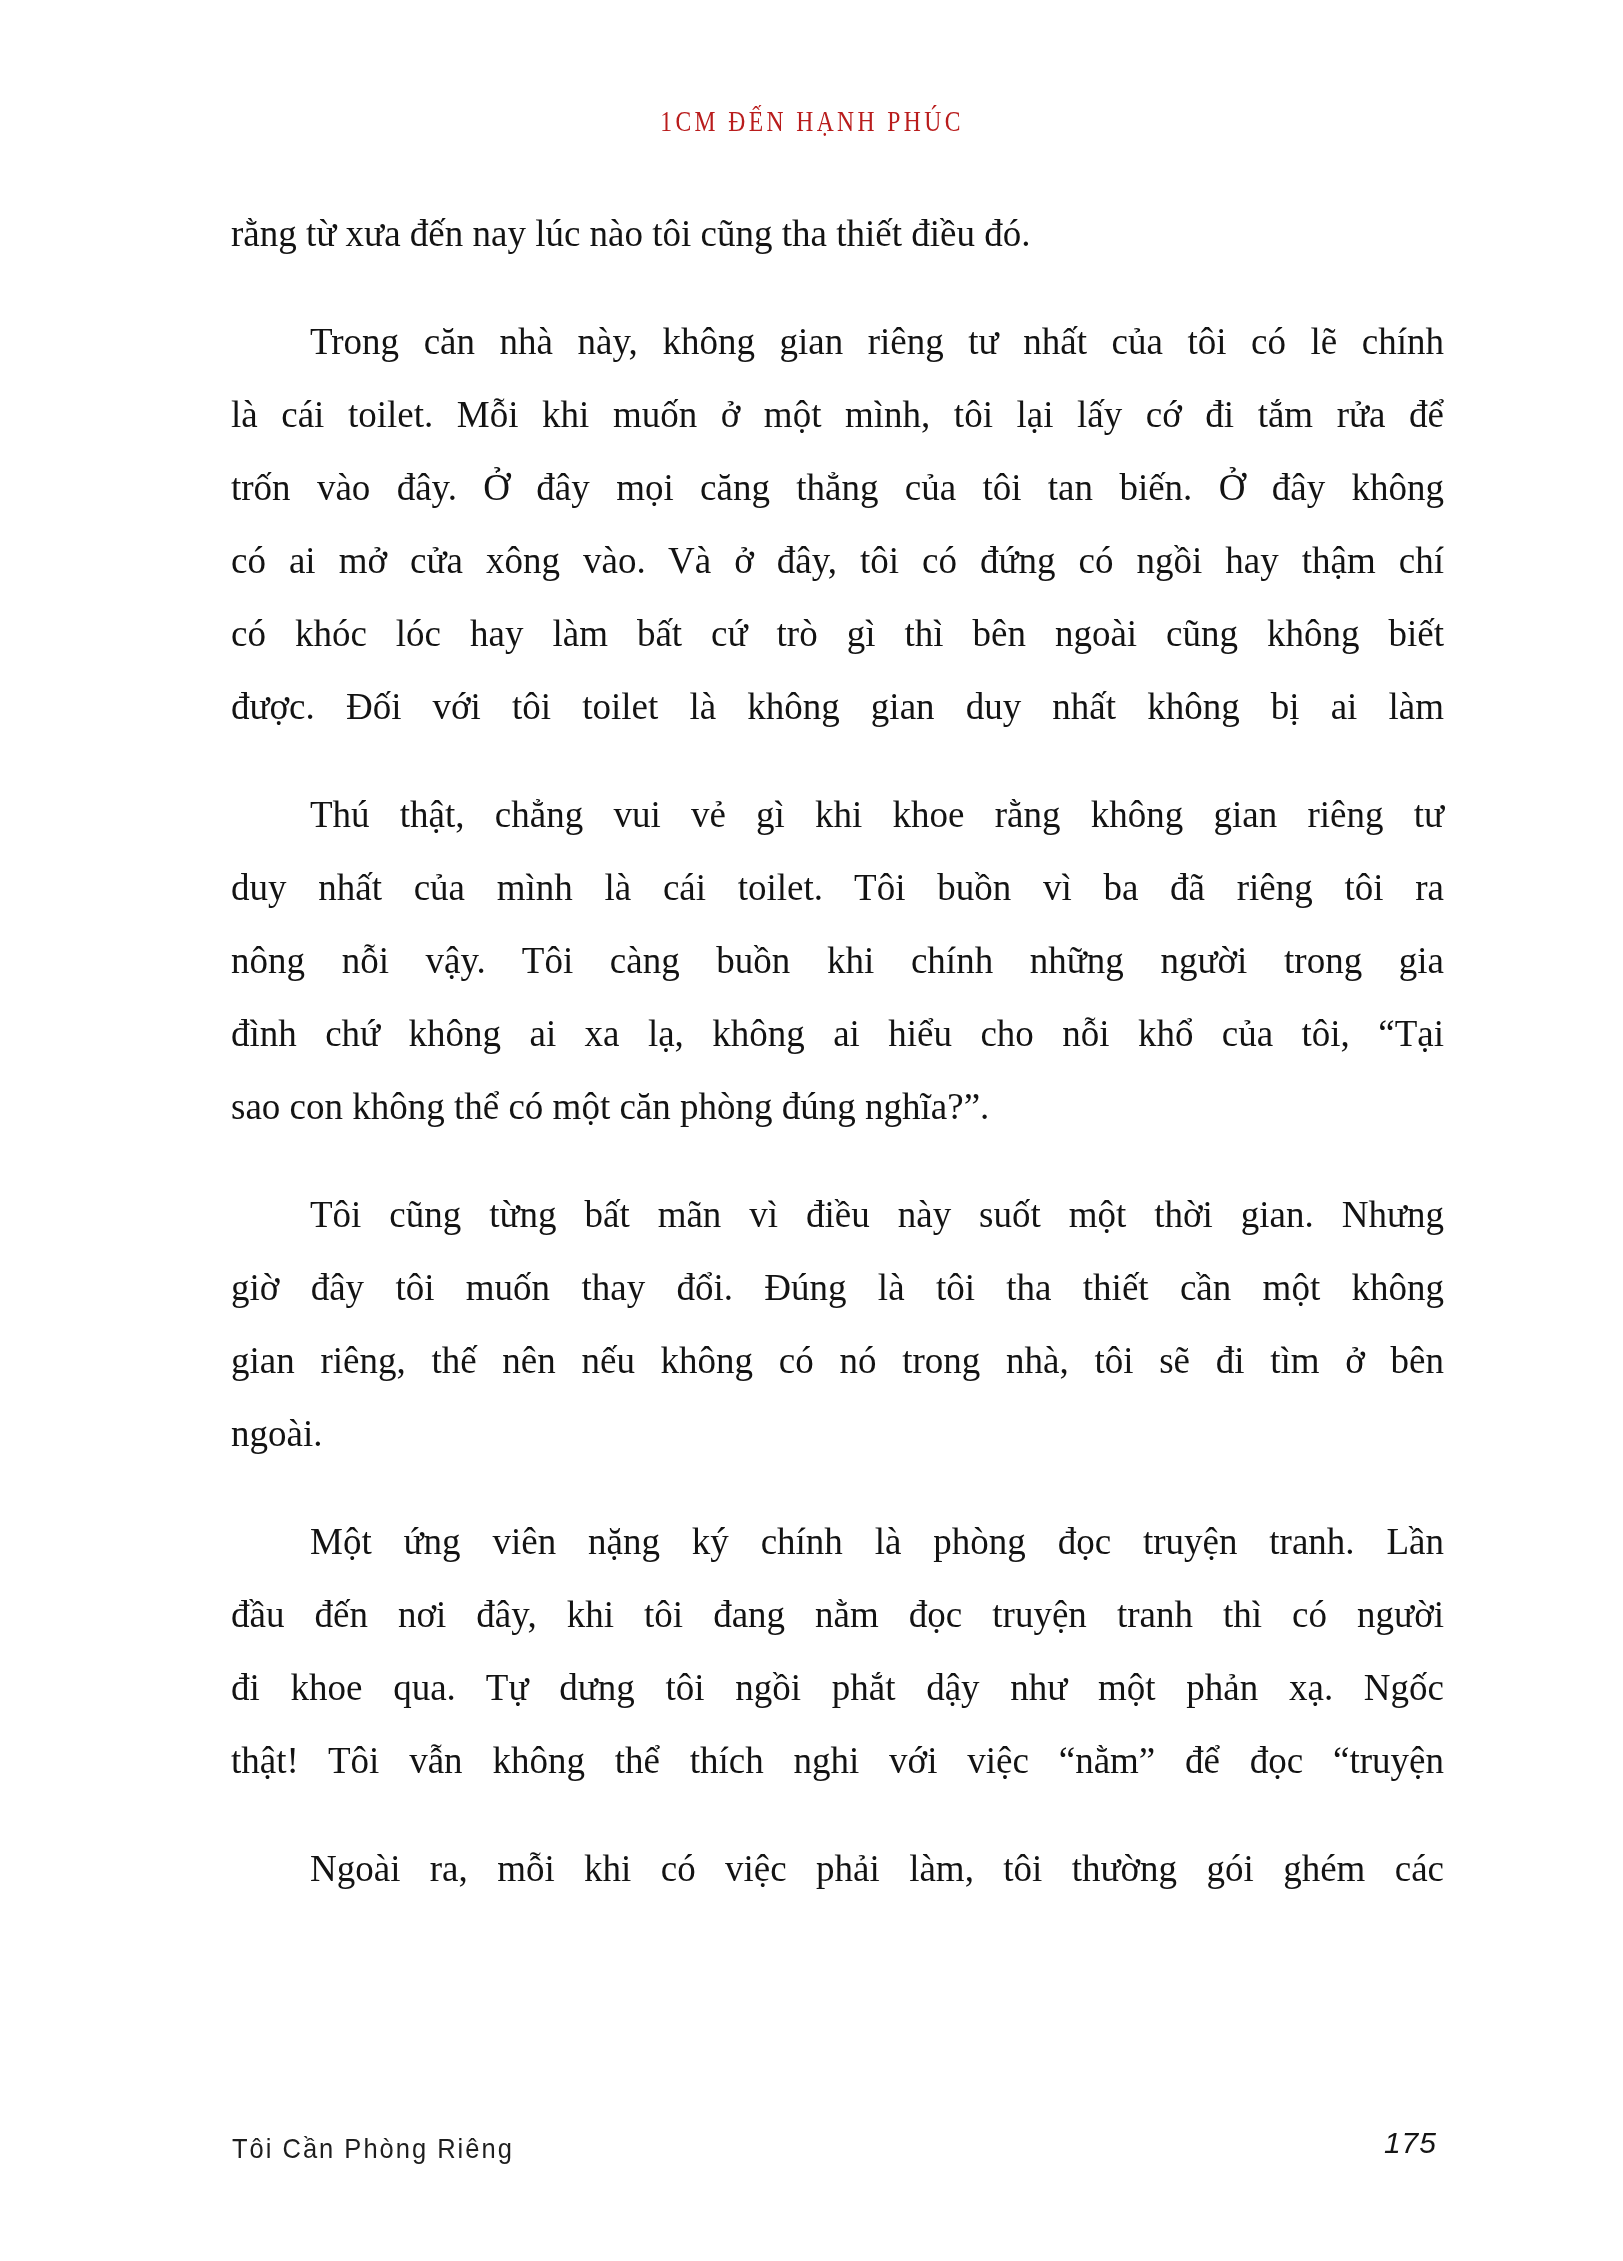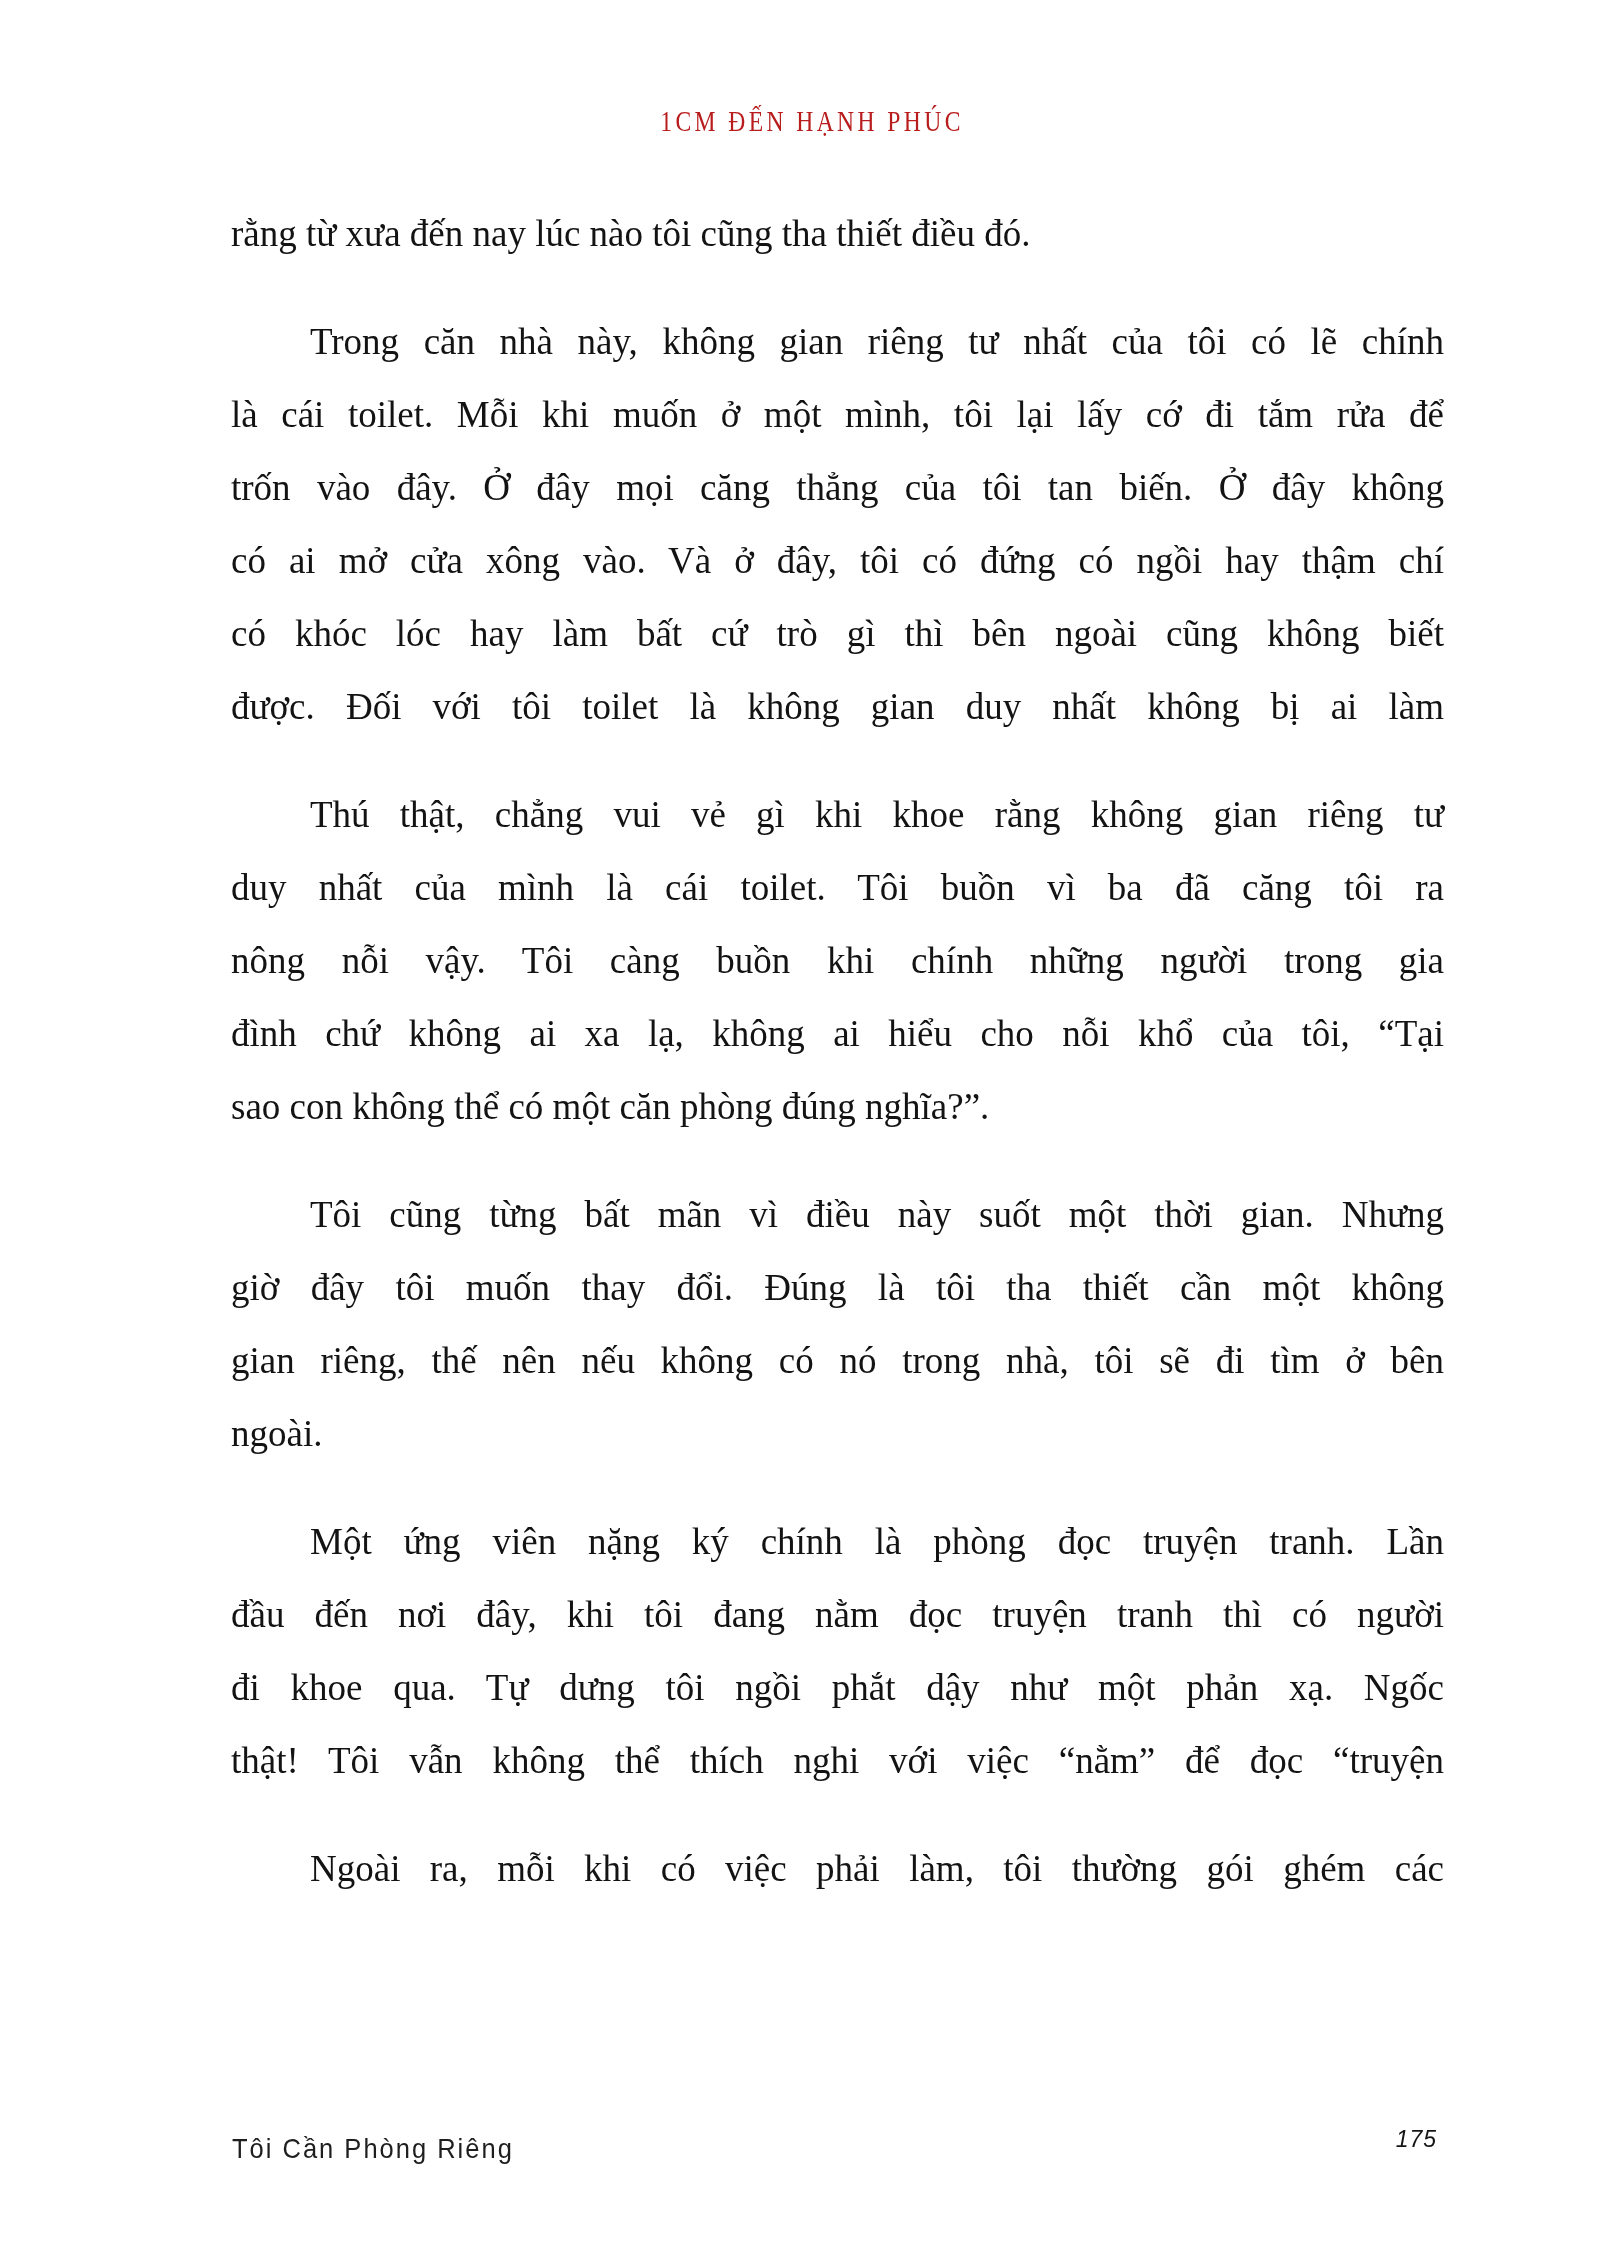--- a/index.html
+++ b/index.html
@@ -46,21 +46,21 @@
     font-size:25.5px;
     letter-spacing:2px;
     color:#1e1e1e;
     transform:scaleY(1.08);
     transform-origin:left top;
   }
   .page-number {
     position:absolute; right:187px; top:0;
     font-family:"Liberation Sans", sans-serif;
     font-style:italic;
-    font-size:23px;
+    font-size:30px;
     letter-spacing:1px;
     color:#141414;
   }
 </style>
 </head>
 <body>
 
 <div class="page">
 
   <div class="running-head">
@@ -77,21 +77,21 @@
       <div class="bl just ind">Trong căn nhà này, không gian riêng tư nhất của tôi có lẽ chính</div>
       <div class="bl just">là cái toilet. Mỗi khi muốn ở một mình, tôi lại lấy cớ đi tắm rửa để</div>
       <div class="bl just">trốn vào đây. Ở đây mọi căng thẳng của tôi tan biến. Ở đây không</div>
       <div class="bl just">có ai mở cửa xông vào. Và ở đây, tôi có đứng có ngồi hay thậm chí</div>
       <div class="bl just">có khóc lóc hay làm bất cứ trò gì thì bên ngoài cũng không biết</div>
       <div class="bl just">được. Đối với tôi toilet là không gian duy nhất không bị ai làm</div>
     </div>
 
     <div class="para">
       <div class="bl just ind">Thú thật, chẳng vui vẻ gì khi khoe rằng không gian riêng tư</div>
-      <div class="bl just">duy nhất của mình là cái toilet. Tôi buồn vì ba đã căng tôi ra</div>
+      <div class="bl just">duy nhất của mình là cái toilet. Tôi buồn vì ba đã riêng tôi ra</div>
       <div class="bl just">nông nỗi vậy. Tôi càng buồn khi chính những người trong gia</div>
       <div class="bl just">đình chứ không ai xa lạ, không ai hiểu cho nỗi khổ của tôi, “Tại</div>
       <div class="bl">sao con không thể có một căn phòng đúng nghĩa?”.</div>
     </div>
 
     <div class="para">
       <div class="bl just ind">Tôi cũng từng bất mãn vì điều này suốt một thời gian. Nhưng</div>
       <div class="bl just">giờ đây tôi muốn thay đổi. Đúng là tôi tha thiết cần một không</div>
       <div class="bl just">gian riêng, thế nên nếu không có nó trong nhà, tôi sẽ đi tìm ở bên</div>
       <div class="bl">ngoài.</div>

